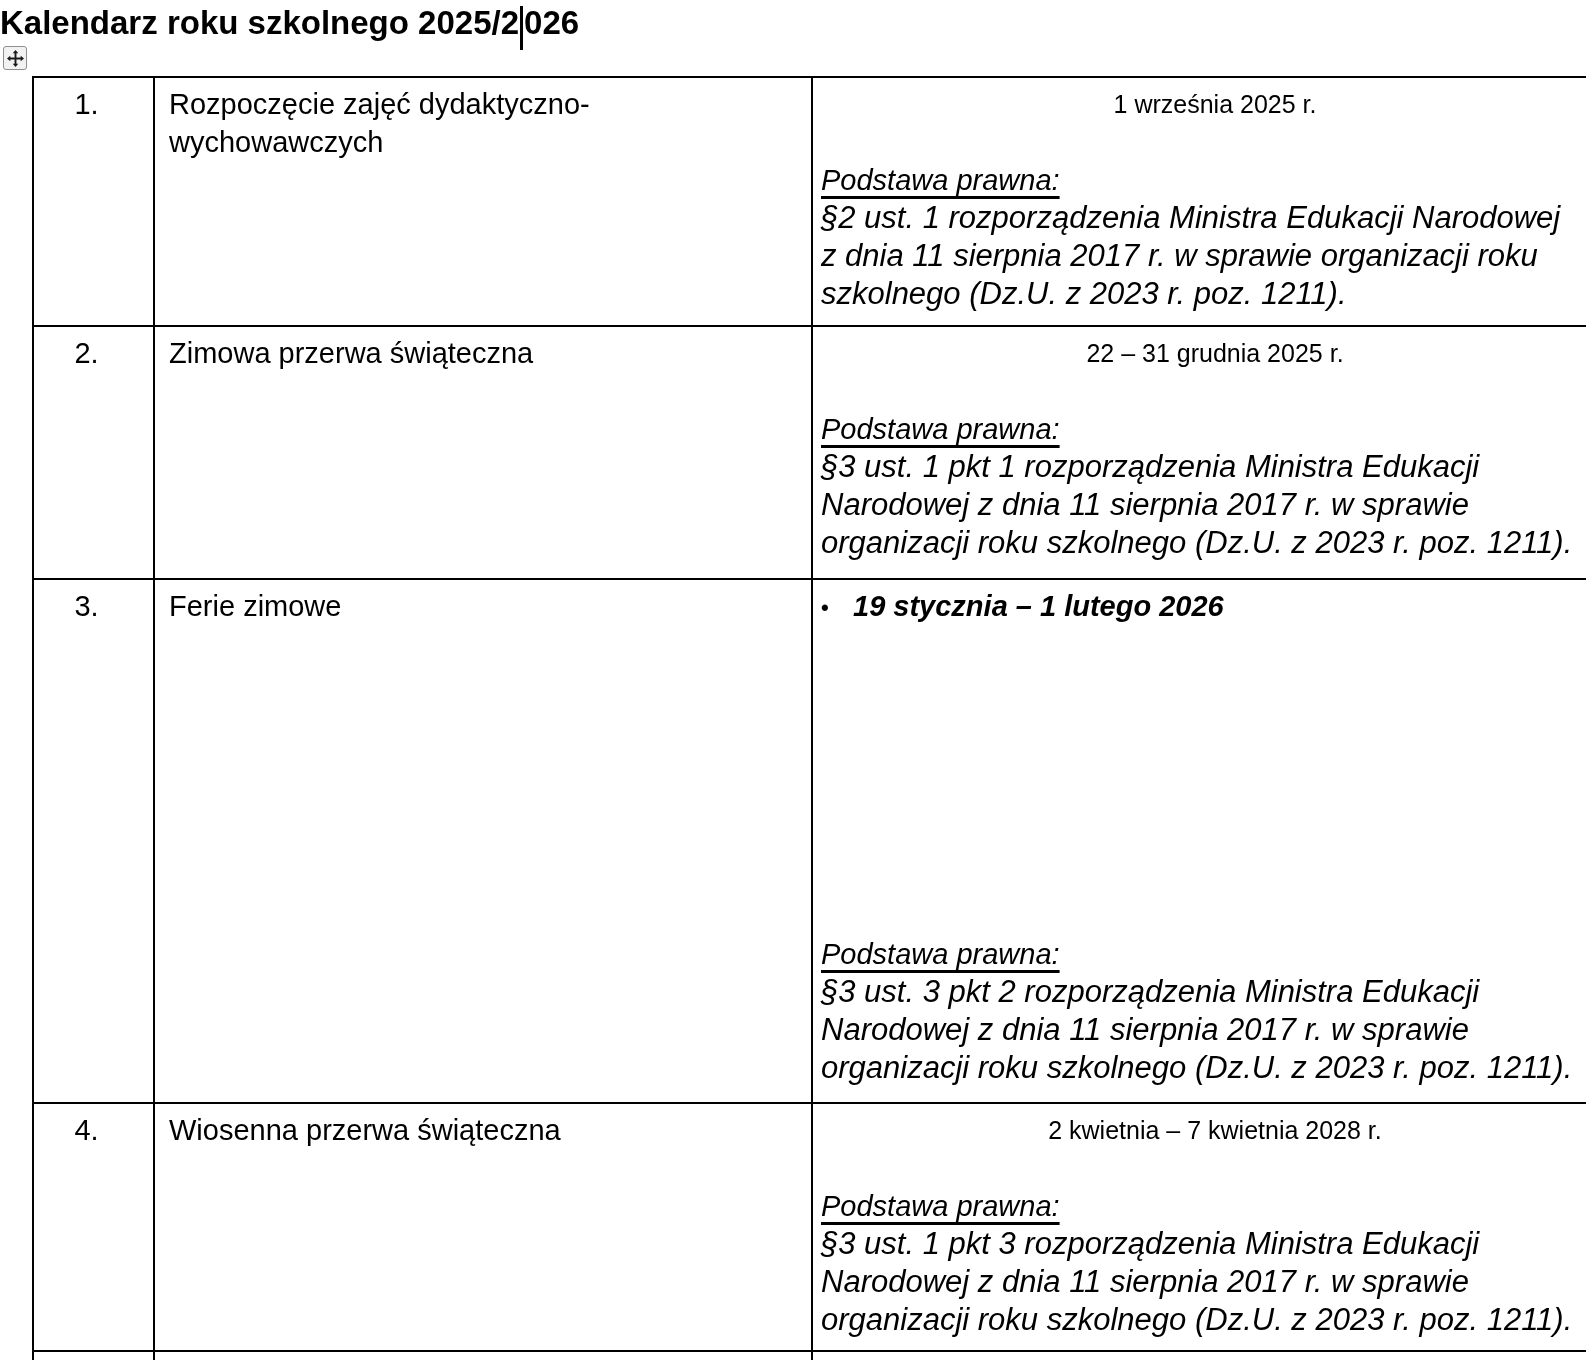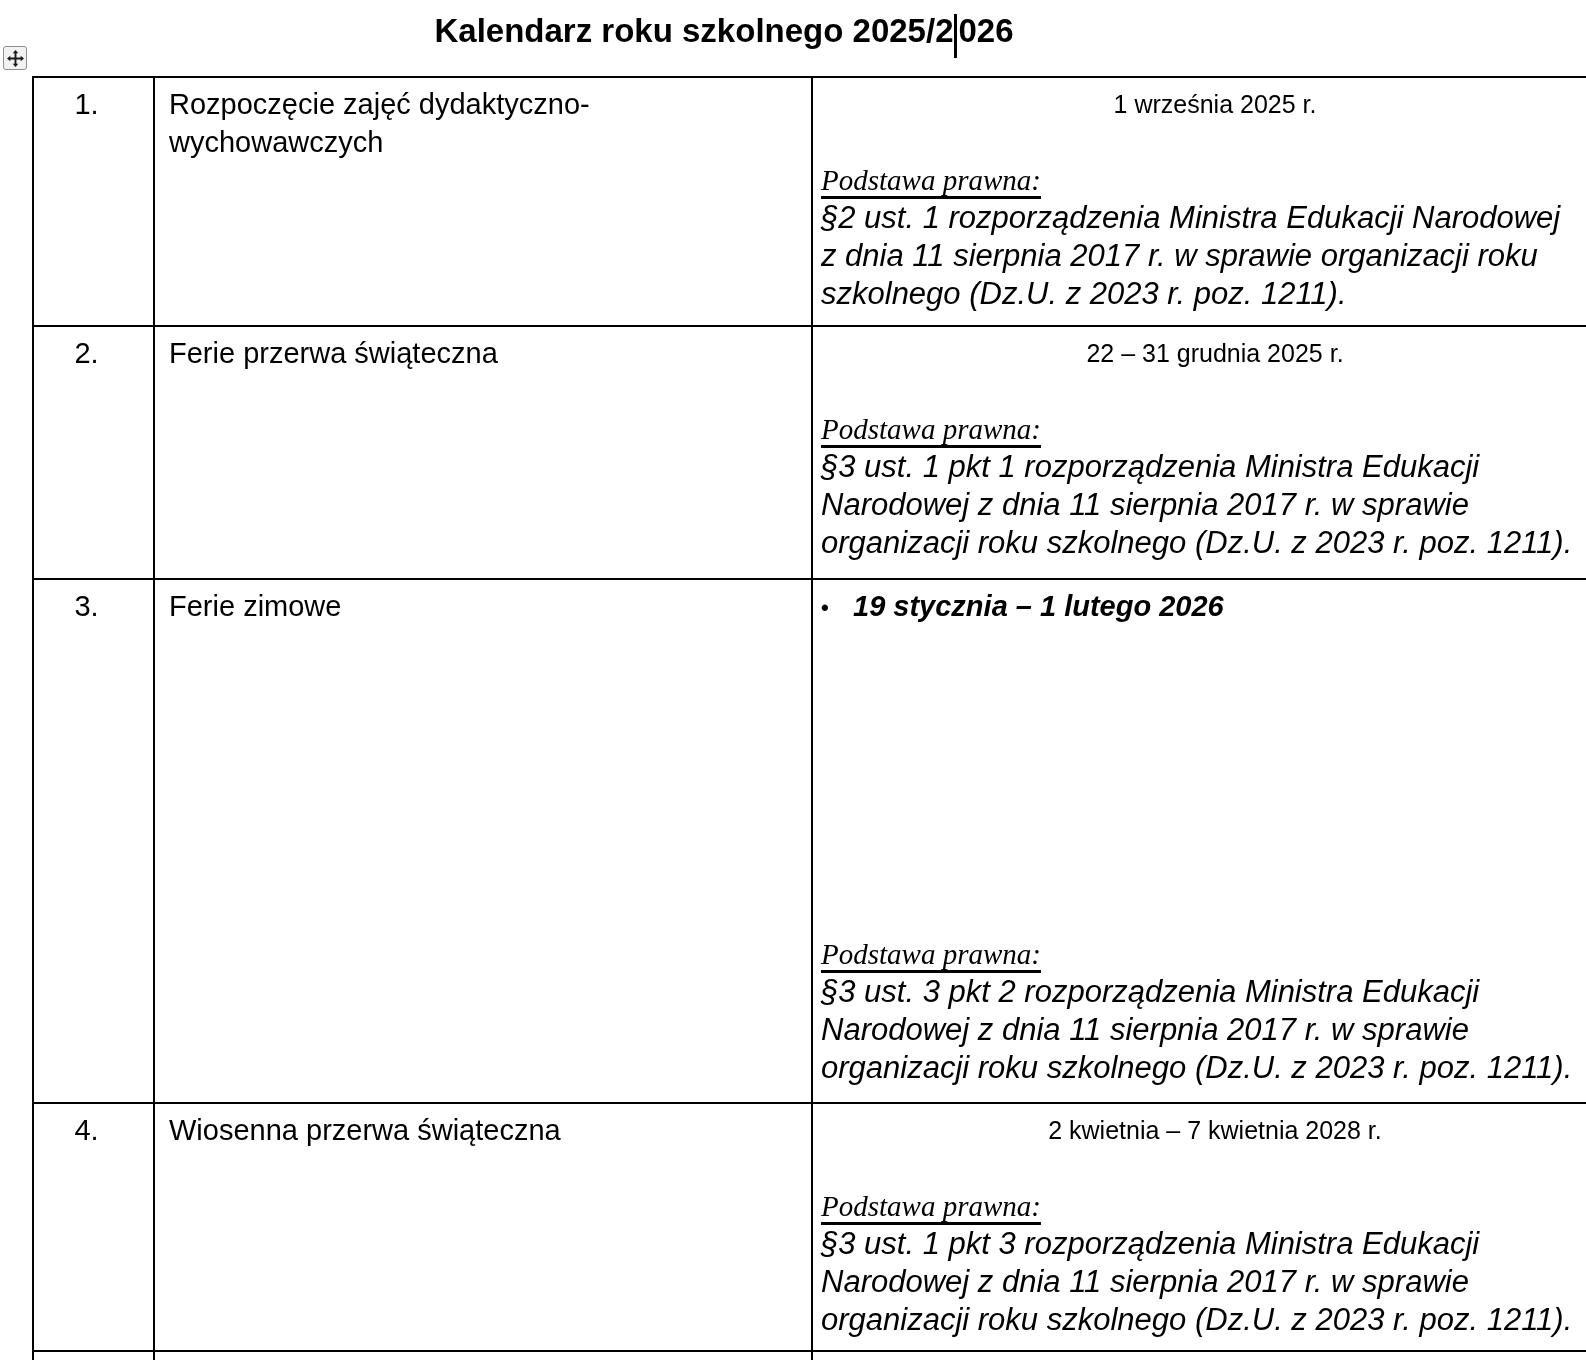--- a/index.html
+++ b/index.html
@@ -7,24 +7,24 @@
     margin: 0; padding: 0;
     width: 1586px; height: 1360px;
     overflow: hidden;
     background: #ffffff;
     color: #000000;
     font-family: "Liberation Sans", sans-serif;
     position: relative;
   }
   .doc-title {
     position: absolute;
-    top: 8px; left: 0;
+    top: 0; left: 0;
     width: 1448px;
     margin: 0;
-    text-align: center;
+    text-align: left;
     font-size: 33px;
     font-weight: bold;
     line-height: 46px;
     white-space: nowrap;
   }
   .caret {
     display: inline-block;
     width: 3px; height: 44px;
     background: #000000;
     vertical-align: bottom;
@@ -95,21 +95,20 @@
   .big-spacer { height: 308px; }
   .legal-label {
     font-size: 29px;
     font-style: italic;
     line-height: 38px;
   }
   .legal-label span {
     text-decoration: underline;
     text-decoration-thickness: 3px;
     text-underline-offset: 6px;
-    font-family: Liberation Serif, serif;
   }
   .legal-text {
     font-size: 31px;
     font-style: italic;
     line-height: 38px;
     white-space: pre-line;
   }
   tr.r1 { height: 249px; }
   tr.r2 { height: 253px; }
   tr.r3 { height: 524px; }
@@ -142,21 +141,21 @@
       <div class="gap-line"></div>
       <div class="legal-label"><span>Podstawa prawna:</span></div>
       <div class="legal-text">§2 ust. 1 rozporządzenia Ministra Edukacji Narodowej
 z dnia 11 sierpnia 2017 r. w sprawie organizacji roku
 szkolnego (Dz.U. z 2023 r. poz. 1211).</div>
     </td>
   </tr>
 
   <tr class="r2">
     <td class="num-cell">2.</td>
-    <td class="label-cell">Ferie przerwa świąteczna</td>
+    <td class="label-cell">Zimowa przerwa świąteczna</td>
     <td class="detail-cell">
       <div class="date-line">22 – 31 grudnia 2025 r.</div>
       <div class="gap-line"></div>
       <div class="legal-label"><span>Podstawa prawna:</span></div>
       <div class="legal-text">§3 ust. 1 pkt 1 rozporządzenia Ministra Edukacji
 Narodowej z dnia 11 sierpnia 2017 r. w sprawie
 organizacji roku szkolnego (Dz.U. z 2023 r. poz. 1211).</div>
     </td>
   </tr>
 

